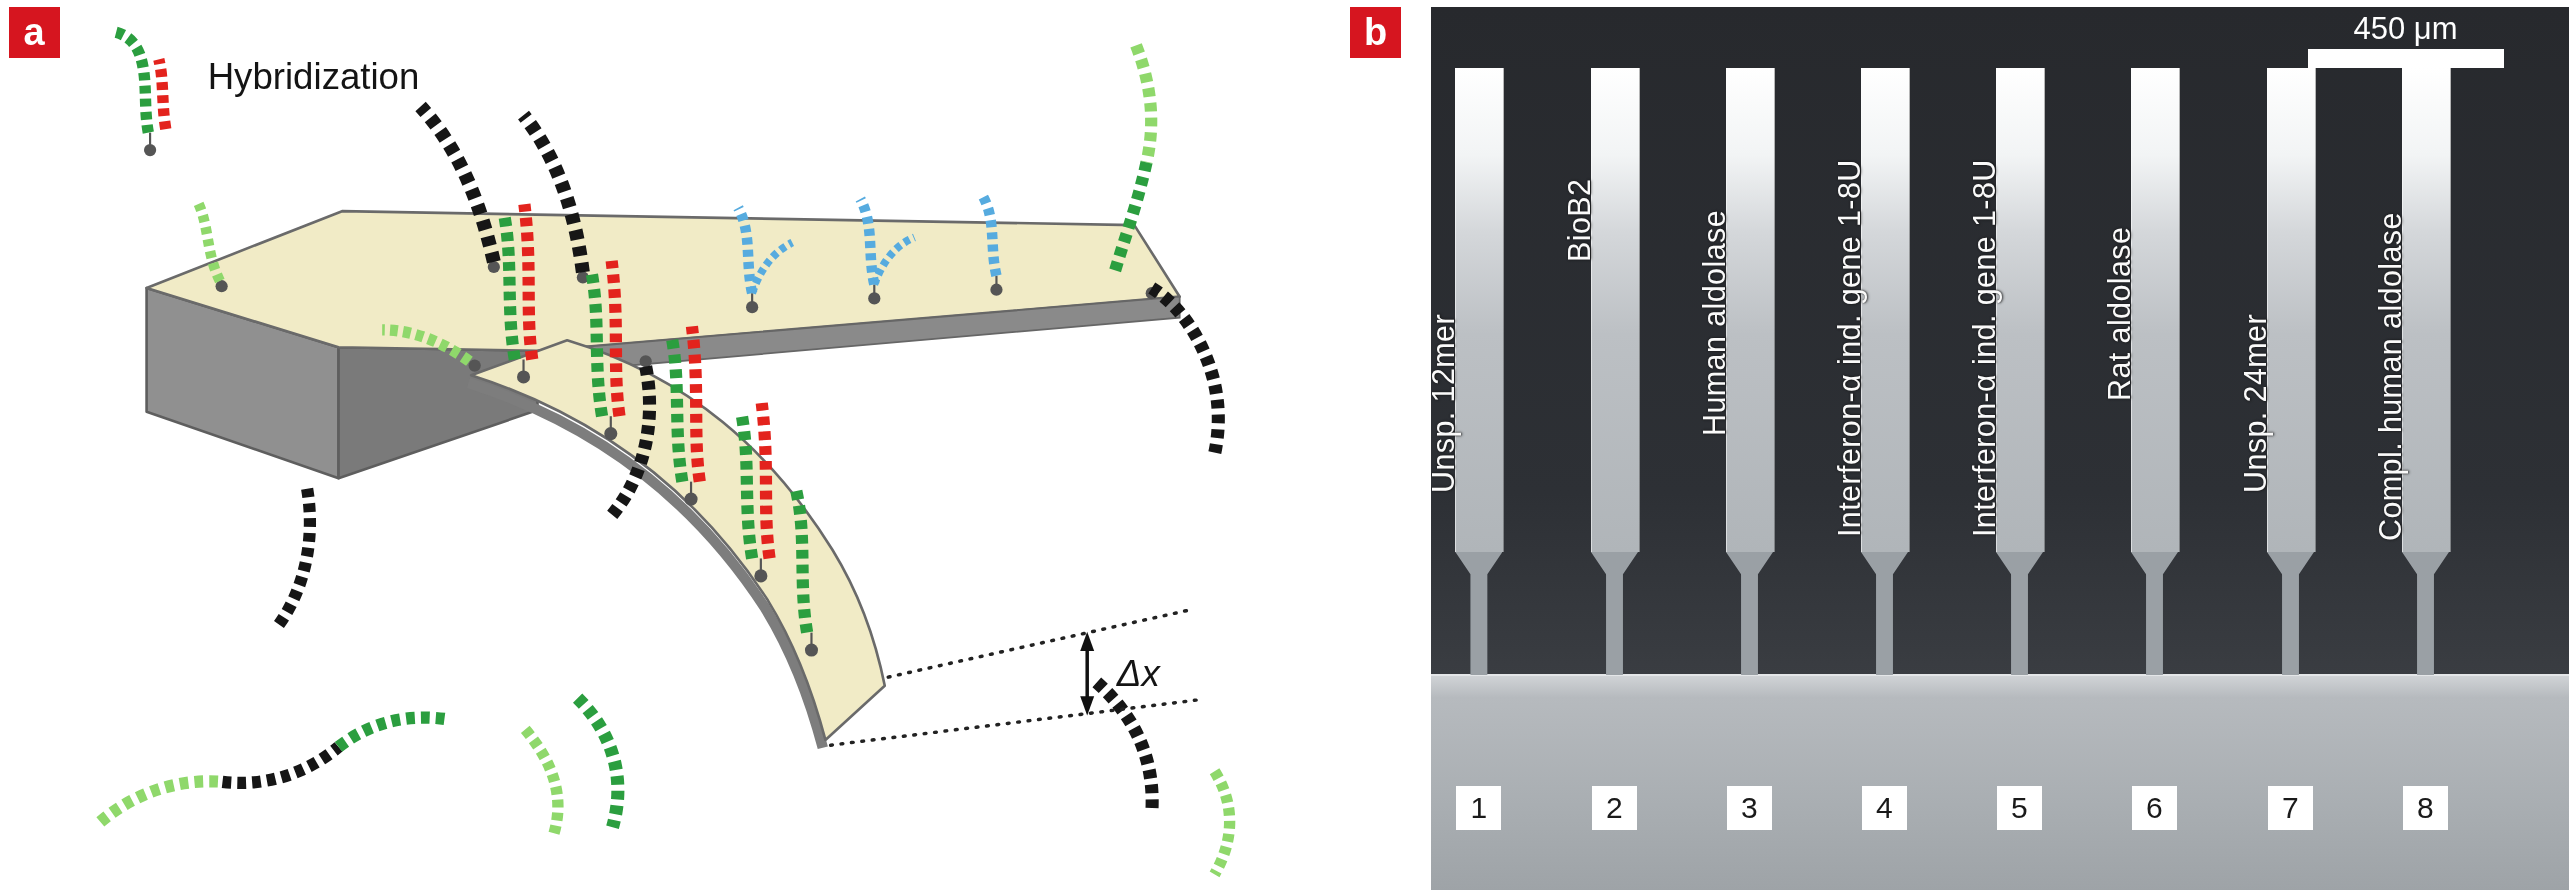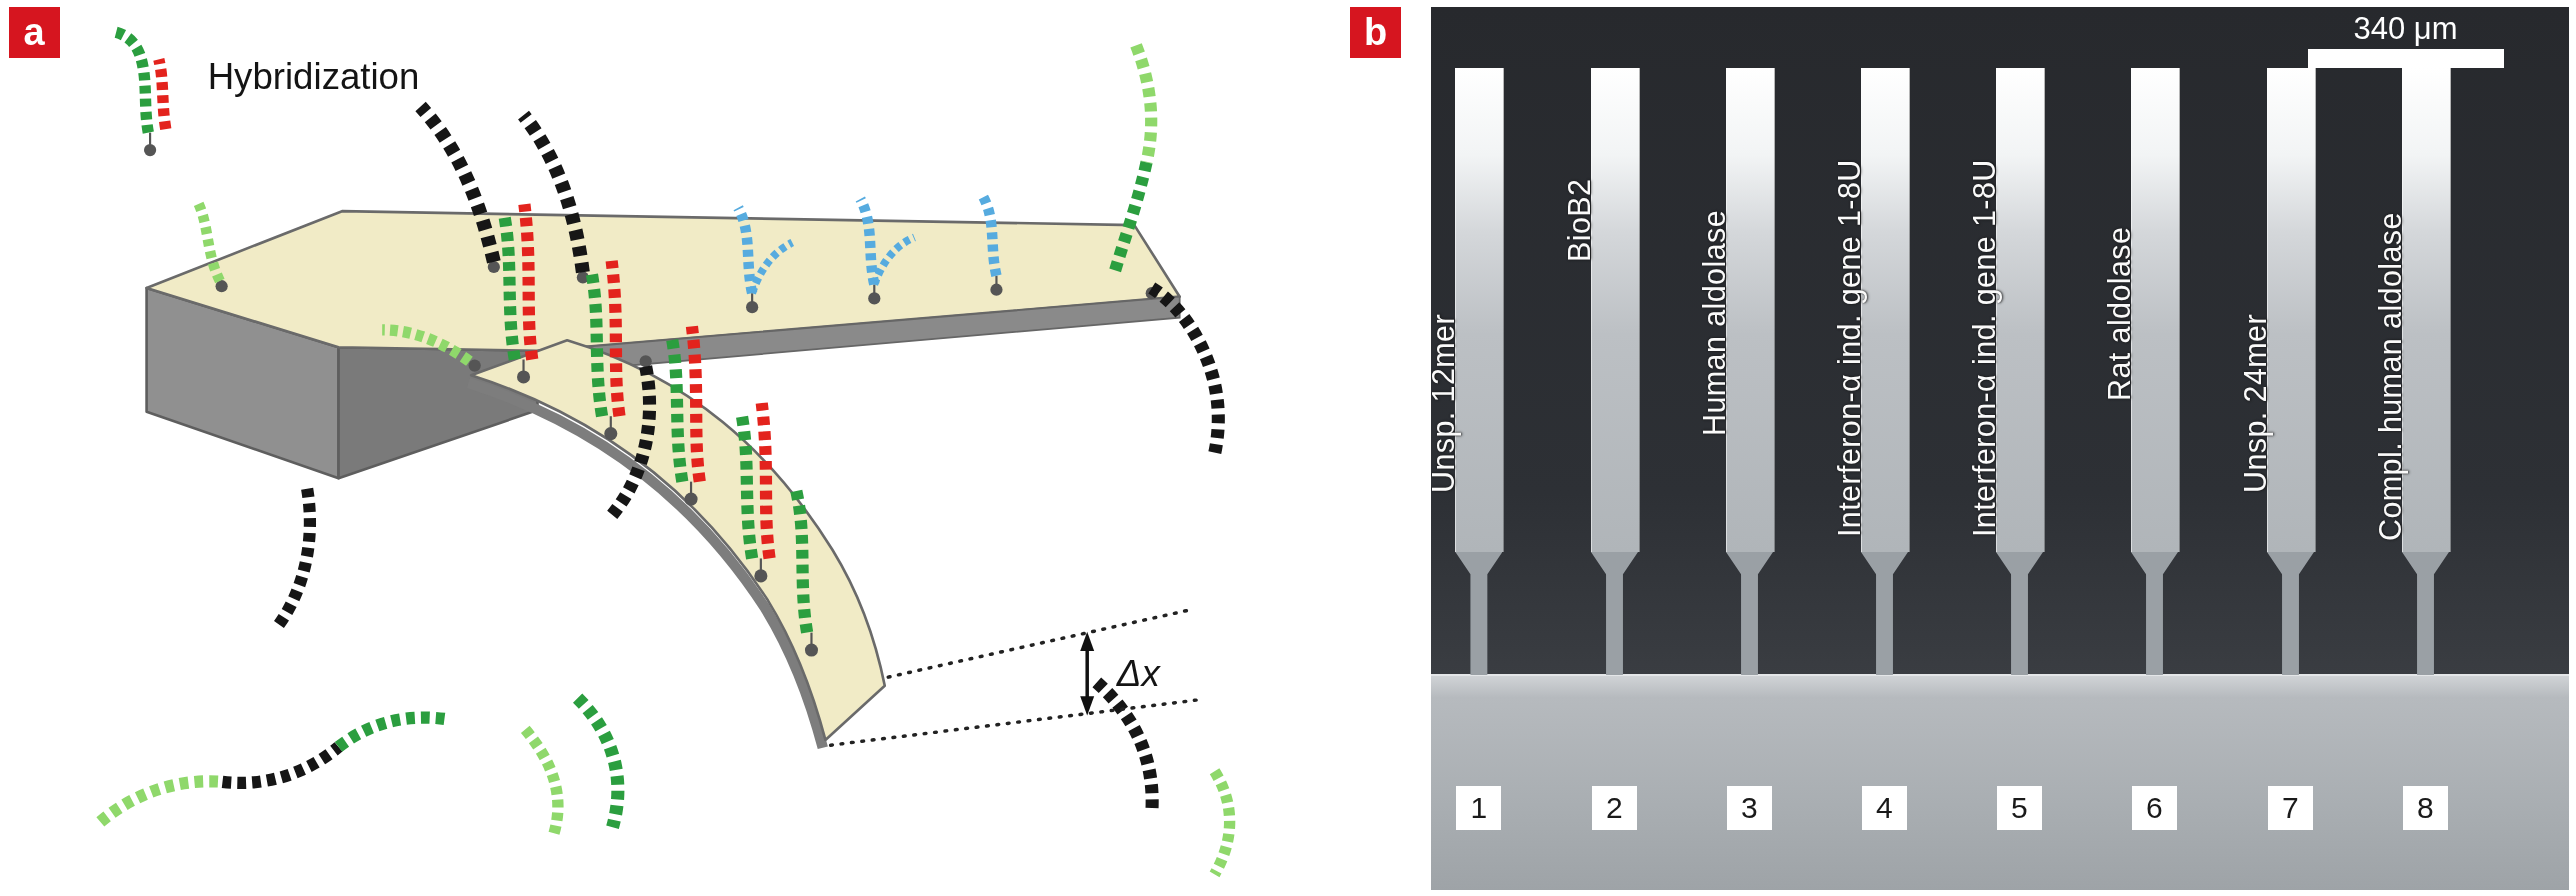--- a/index.html
+++ b/index.html
@@ -223,18 +223,18 @@
       <div class="cant-num">7</div>
     </div>
 
     <div class="cant" style="left:971px">
       <div class="cant-bar"></div>
       <div class="cant-foot"></div>
       <span class="cant-label" style="top:499px">Compl. human aldolase</span>
       <div class="cant-num">8</div>
     </div>
 
-    <div class="scalebar-label">340 μm</div>
+    <div class="scalebar-label">450 μm</div>
     <div class="scalebar"></div>
   </div>
 
 </div>
 
 
 </body></html>

